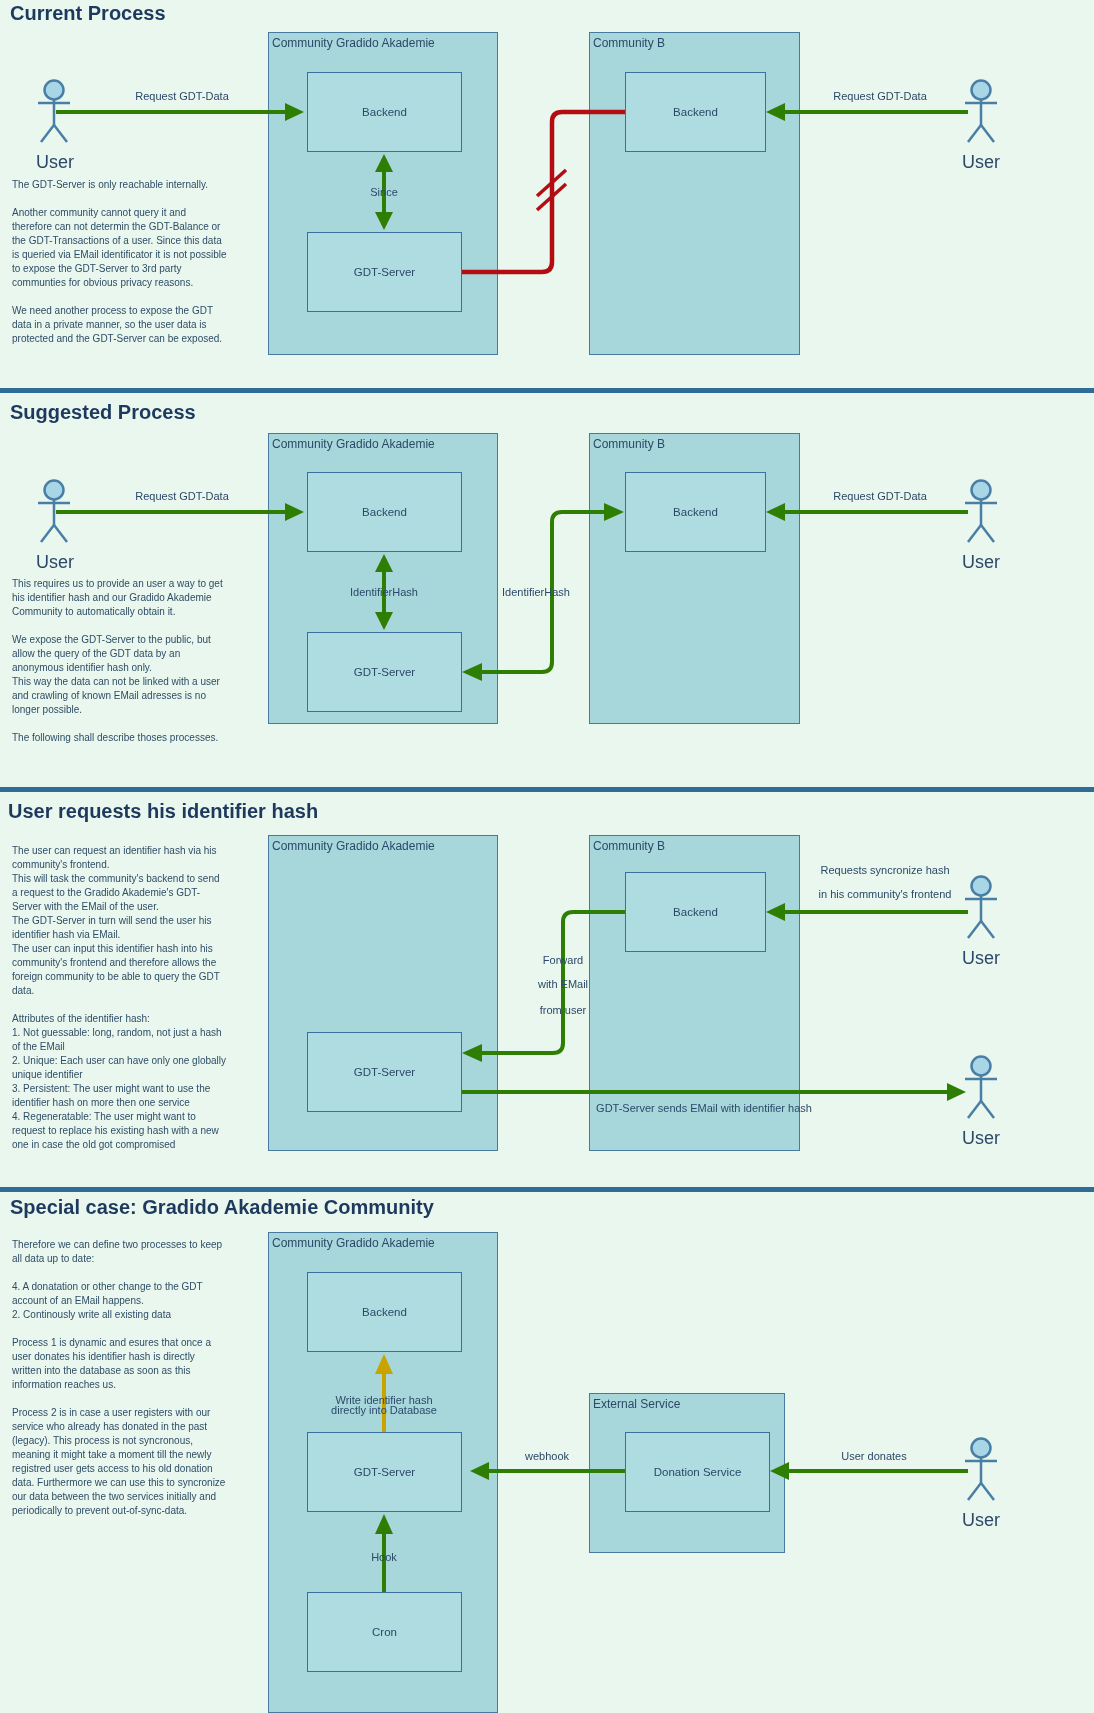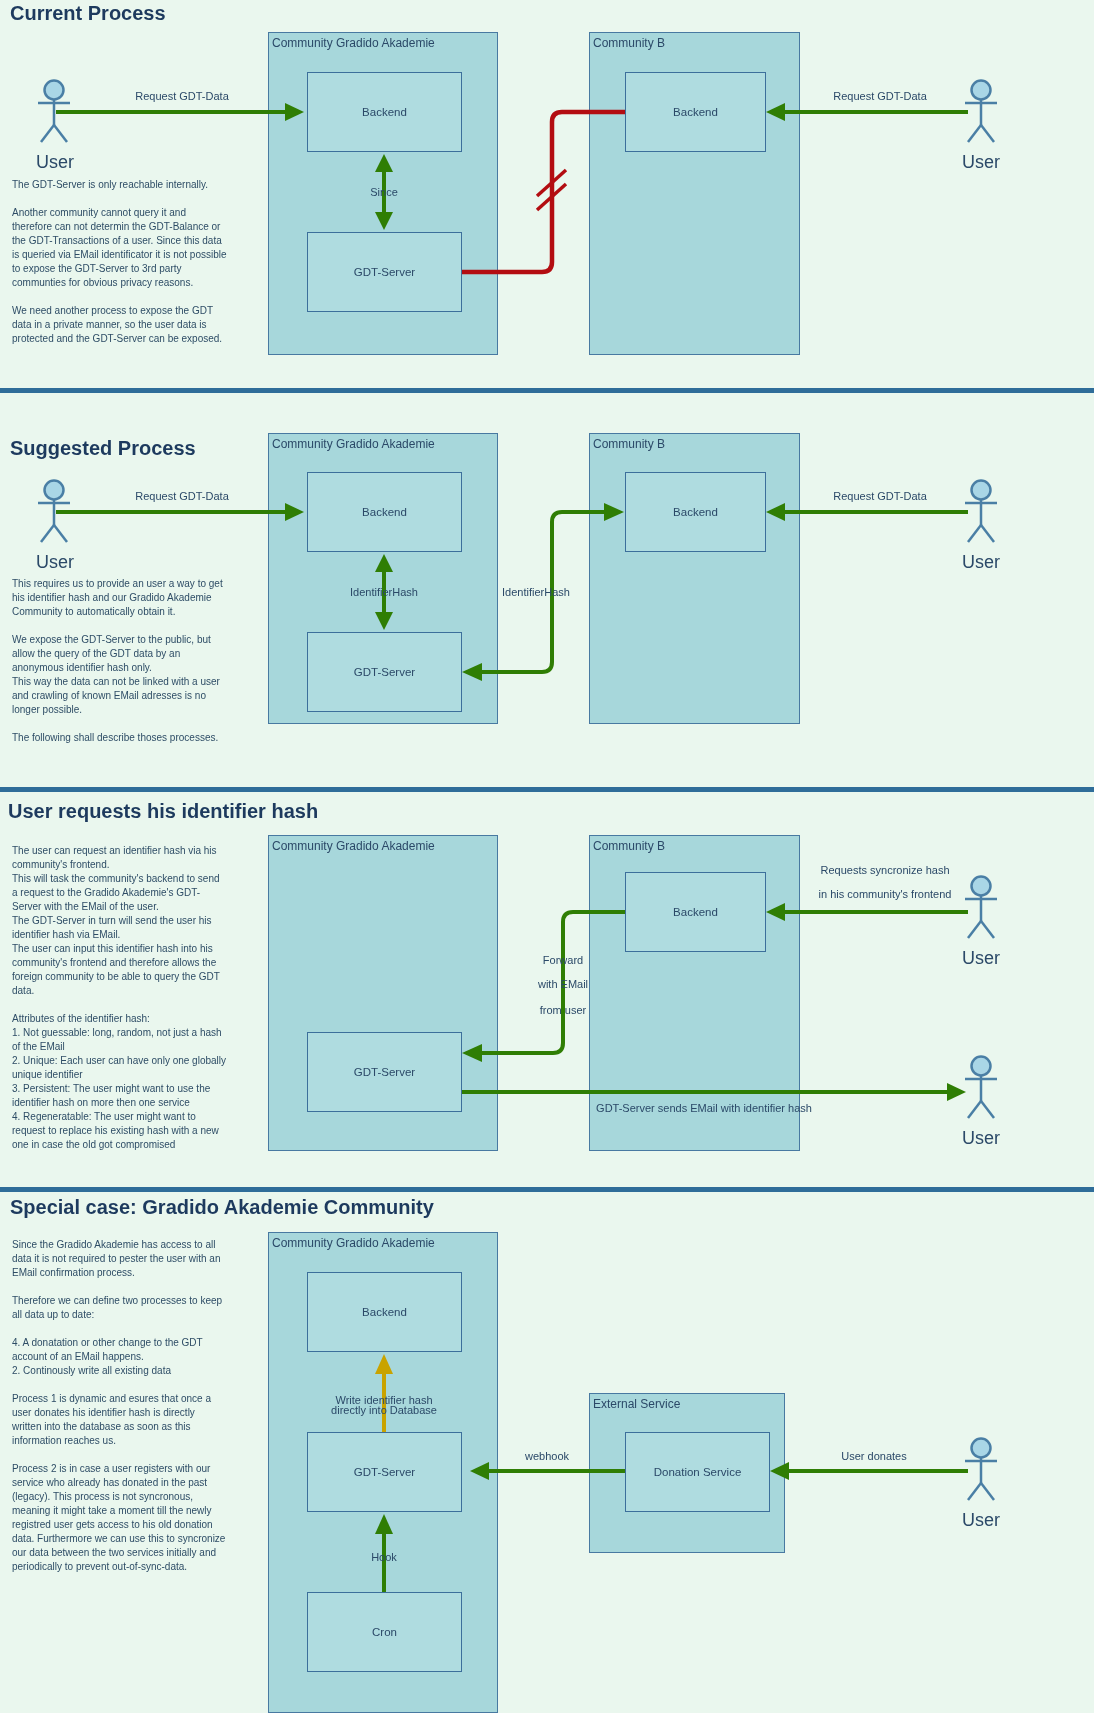--- a/index.html
+++ b/index.html
@@ -50,21 +50,21 @@
 is queried via EMail identificator it is not possible
 to expose the GDT-Server to 3rd party
 communties for obvious privacy reasons.</div>
     <div>We need another process to expose the GDT
 data in a private manner, so the user data is
 protected and the GDT-Server can be exposed.</div>
   </div>
 
   <div class="divider" style="top:388px;"></div>
 
-  <div class="hdr" style="left:10px;top:401px;margin-top:36px;">Suggested Process</div>
+  <div class="hdr" style="left:10px;top:401px;">Suggested Process</div>
 
   <div class="container-box" style="left:268px;top:433px;width:230px;height:291px;"></div>
   <div class="container-label" style="left:272px;top:437px;">Community Gradido Akademie</div>
   <div class="node" style="left:307px;top:472px;width:155px;height:80px;">Backend</div>
   <div class="node" style="left:307px;top:632px;width:155px;height:80px;">GDT-Server</div>
 
   <div class="container-box" style="left:589px;top:433px;width:211px;height:291px;"></div>
   <div class="container-label" style="left:593px;top:437px;">Community B</div>
   <div class="node" style="left:625px;top:472px;width:141px;height:80px;">Backend</div>
 
@@ -148,23 +148,20 @@
   <div class="node" style="left:625px;top:1432px;width:145px;height:80px;">Donation Service</div>
 
   <div class="lbl" style="left:384px;top:1386px;margin-top:14px;">Write identifier hash</div>
   <div class="lbl" style="left:384px;top:1410px;">directly into Database</div>
   <div class="lbl" style="left:384px;top:1557px;">Hook</div>
   <div class="lbl" style="left:547px;top:1456px;text-align:right;">webhook</div>
   <div class="lbl" style="left:874px;top:1456px;">User donates</div>
   <div class="user-lbl" style="left:981px;top:1520px;">User</div>
 
   <div class="para-block" style="left:12px;top:1238px;width:256px;">
-    <div>Since the Gradido Akademie has access to all
-data it is not required to pester the user with an
-EMail confirmation process.</div>
     <div>Therefore we can define two processes to keep
 all data up to date:</div>
     <div>4. A donatation or other change to the GDT
 account of an EMail happens.
 2. Continously write all existing data</div>
     <div>Process 1 is dynamic and esures that once a
 user donates his identifier hash is directly
 written into the database as soon as this
 information reaches us.</div>
     <div>Process 2 is in case a user registers with our

